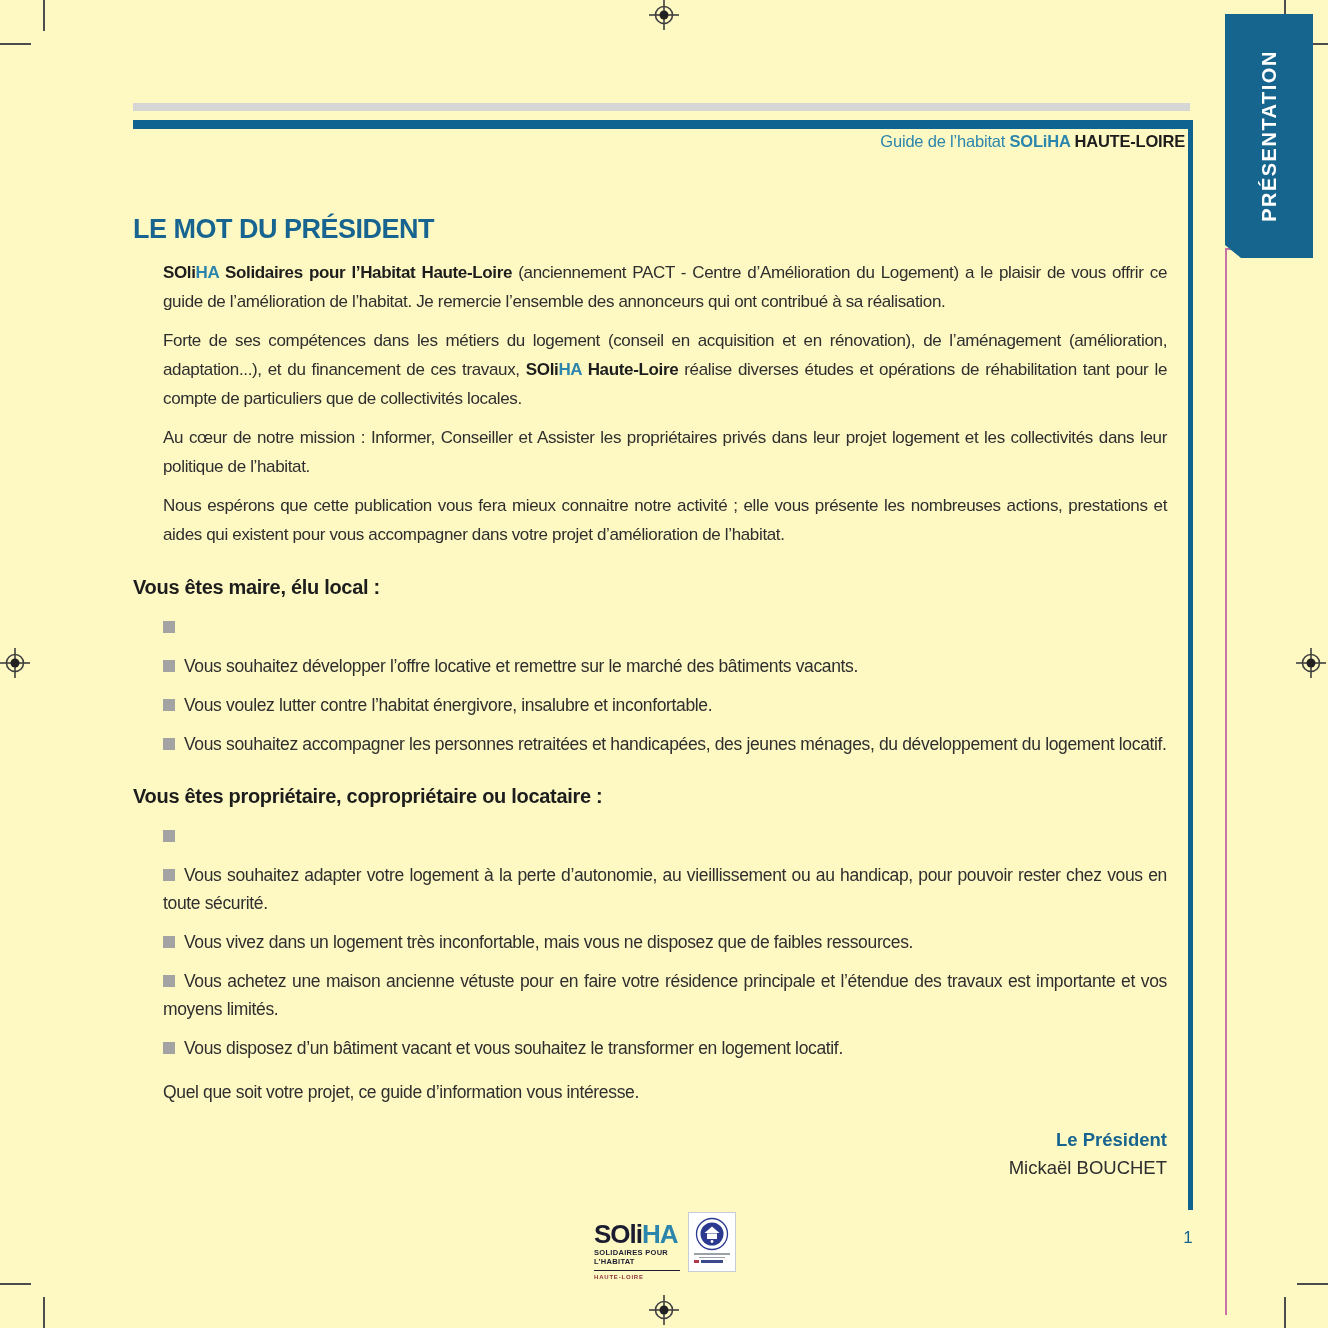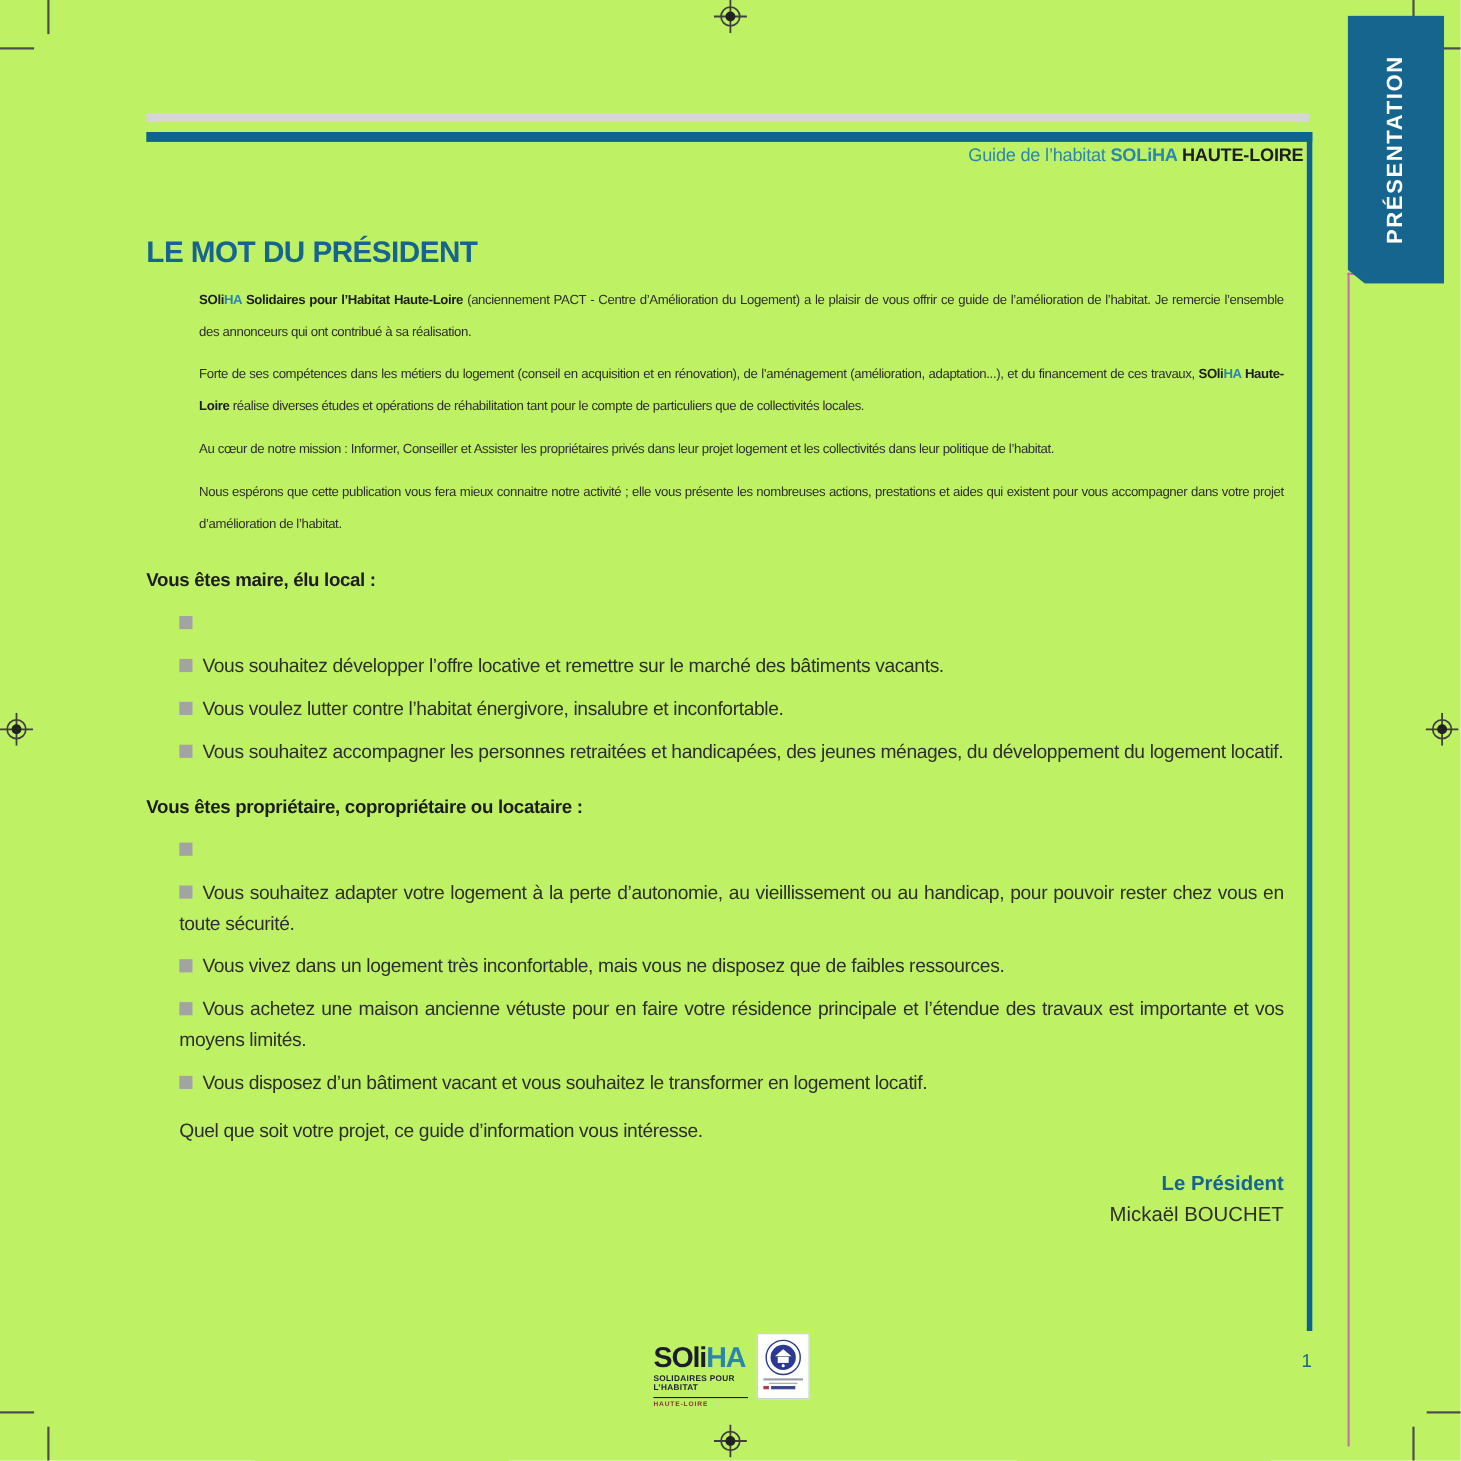--- a/index.html
+++ b/index.html
@@ -1,16 +1,16 @@
 <!DOCTYPE html>
 <html><head>
 <meta charset="utf-8">
 <style>
   html,body{margin:0;padding:0;background:#fff;}
-  .page{position:relative;width:1328px;height:1328px;background:#bef264;overflow:hidden;
+  .page{position:relative;width:1328px;height:1328px;background:#fef9c3;overflow:hidden;
         font-family:"Liberation Sans", sans-serif;color:#2e2e2e;}
 
   
   .regmark{position:absolute;width:30px;height:30px;}
   .cropline{position:absolute;background:#4d4d4d;}
   .trimline{position:absolute;background:#c873a8;}
 
   
   .bar-gray{position:absolute;left:133px;top:103px;width:1057px;height:8px;background:#d6d6d6;}
   .bar-blue{position:absolute;left:133px;top:120px;width:1060px;height:9px;background:#0e6390;}
@@ -24,25 +24,25 @@
   
   .side-tab{position:absolute;left:1225px;top:14px;width:88px;height:244px;background:#15658e;
             clip-path:polygon(0 0,100% 0,100% 100%,16px 100%,0 calc(100% - 13px));}
   .side-tab .tab-label{position:absolute;top:50%;left:50%;
             transform:translate(-50%,-50%) rotate(-90deg);
             color:#ffffff;font-weight:bold;font-size:20px;letter-spacing:1.5px;white-space:nowrap;}
 
   
   .column{position:absolute;left:133px;top:214px;width:1034px;}
   .doc-title{color:#16648f;font-weight:bold;font-size:27px;letter-spacing:-0.5px;margin:0 0 13px 0;}
-  .para{margin:0 0 10px 48px;font-size:12px;letter-spacing:-0.35px;line-height:29px;
+  .para{margin:0 0 10px 30px;font-size:17px;letter-spacing:-0.35px;line-height:29px;
         text-align:justify;}
   .b-dark{font-weight:bold;color:#1d1d1d;}
   .b-blue{font-weight:bold;color:#2b85ad;}
-  .sec-heading{color:#1d1d1d;font-weight:bold;font-size:17px;letter-spacing:-0.3px;
+  .sec-heading{color:#1d1d1d;font-weight:bold;font-size:20px;letter-spacing:-0.3px;
                margin:27px 0 14px 0;}
   .bullet{margin:0 0 11px 30px;font-size:17.5px;letter-spacing:-0.35px;line-height:28px;
           text-align:justify;}
   .sq{display:inline-block;width:12px;height:12px;background:#a3a3a3;margin-right:9px;}
   .closing{margin:20px 0 0 30px;font-size:17.5px;letter-spacing:-0.35px;}
   .signature{margin-top:26px;text-align:right;}
   .sig-role{color:#16648f;font-weight:bold;font-size:18.5px;margin:0 0 6px 0;}
   .sig-name{color:#2e2e2e;font-size:18.5px;margin:0;}
 
   

